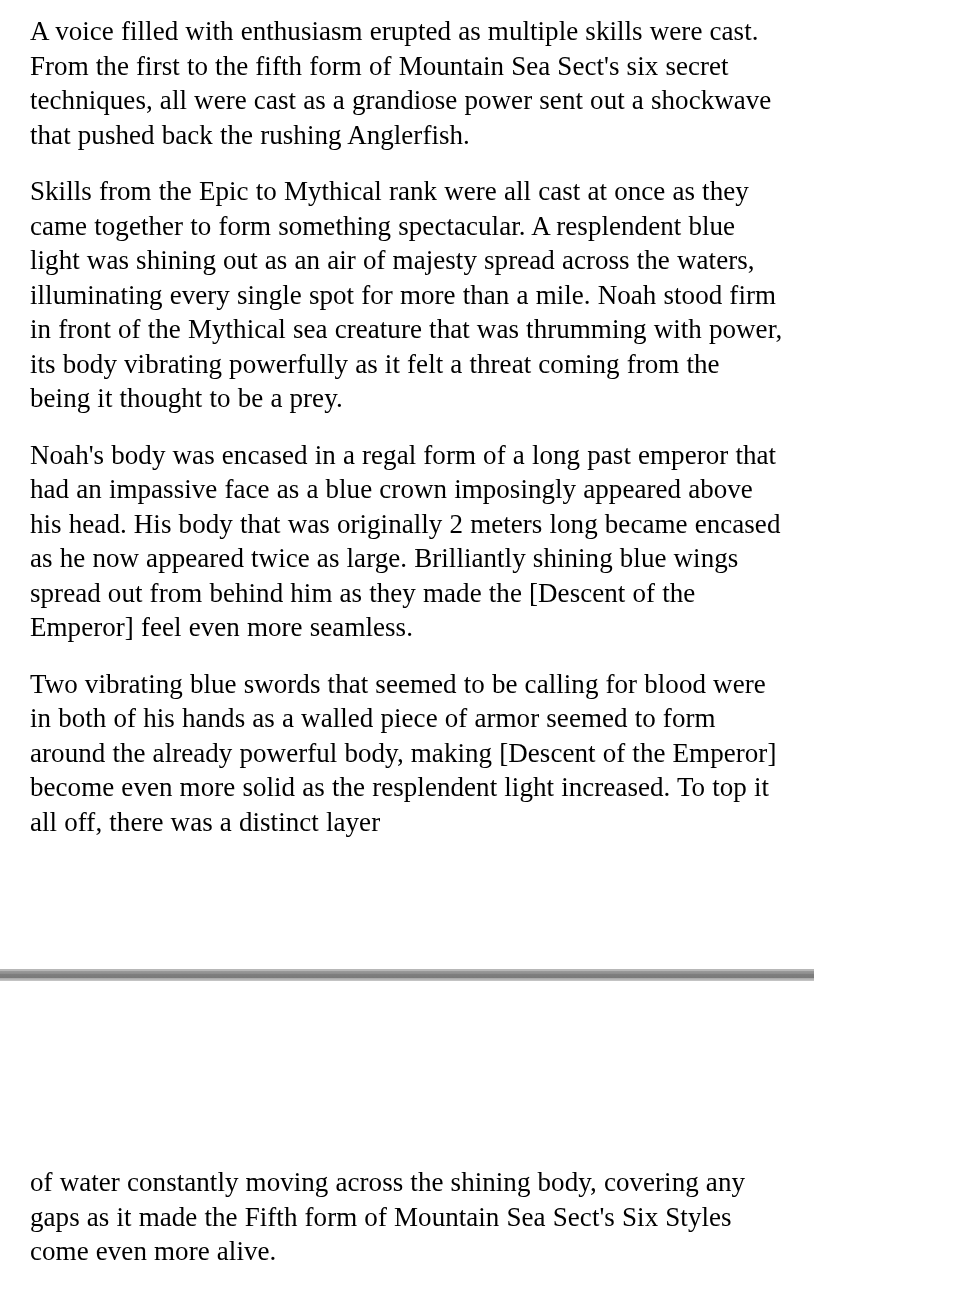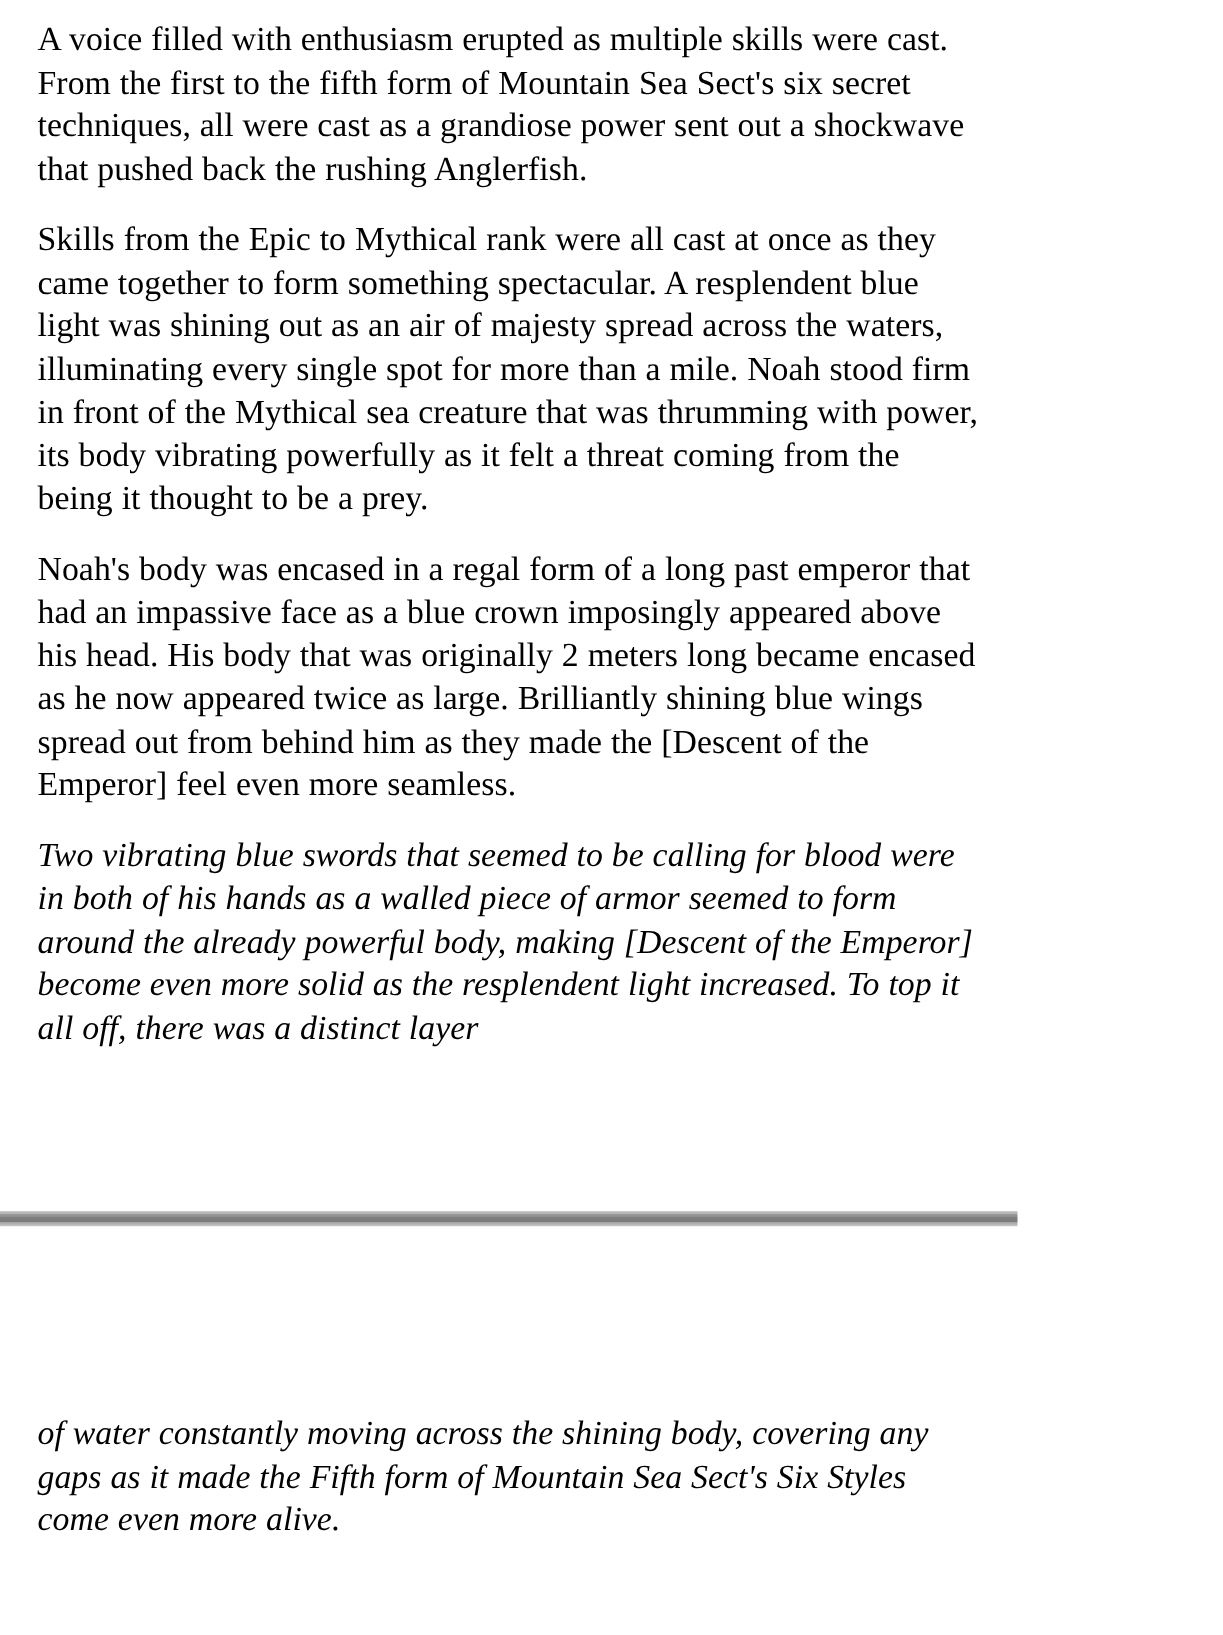--- a/index.html
+++ b/index.html
@@ -25,39 +25,39 @@
   .para {
     font-size: 27px;
     line-height: 34.5px;
     margin: 0 0 22px 0;
     text-align: left;
     letter-spacing: 0.05px;
     word-spacing: 0.3px;
   }
   .para:last-child {
     margin-bottom: 0;
-    font-style: italic;
   }
   .spacer-before-divider {
     height: 130px;
   }
   .divider {
     width: 100%;
     height: 12px;
     background: linear-gradient(to bottom,
                 #b7b7b7 0px, #b7b7b7 2px,
                 #9a9a9a 2px, #8c8c8c 5px,
                 #7f7f7f 5px, #7a7a7a 9px,
                 #a5a5a5 9px, #c9c9c9 12px);
   }
   .gap-after-divider {
     height: 148px;
   }
   .bottom-block {
     padding: 0 30px;
+    margin-top: 36px;
   }
 </style>
 </head>
 <body>
 
 <div class="page">
 
   <div class="content">
     <p class="para">A voice filled with enthusiasm erupted as multiple skills were cast. From the first to the fifth form of Mountain Sea Sect's six secret techniques, all were cast as a grandiose power sent out a shockwave that pushed back the rushing Anglerfish.</p>
     <p class="para">Skills from the Epic to Mythical rank were all cast at once as they came together to form something spectacular. A resplendent blue light was shining out as an air of majesty spread across the waters, illuminating every single spot for more than a mile. Noah stood firm in front of the Mythical sea creature that was thrumming with power, its body vibrating powerfully as it felt a threat coming from the being it thought to be a prey.</p>

